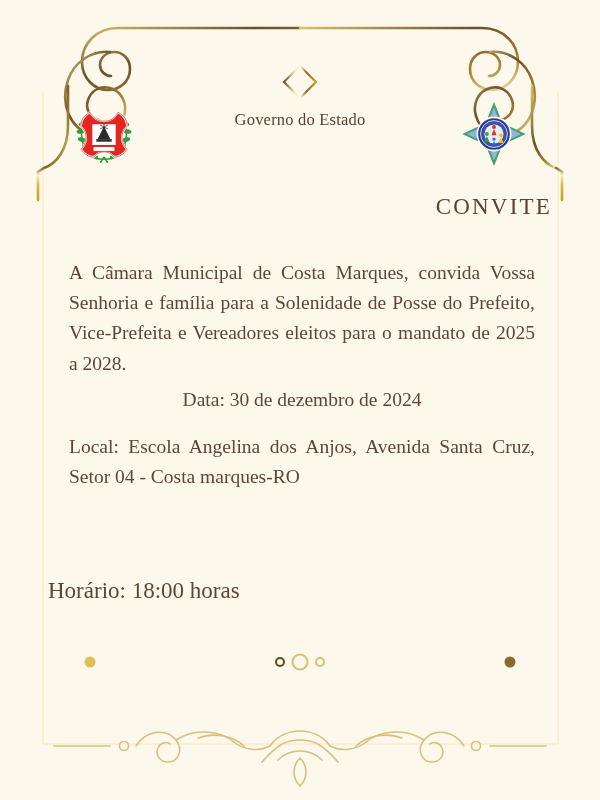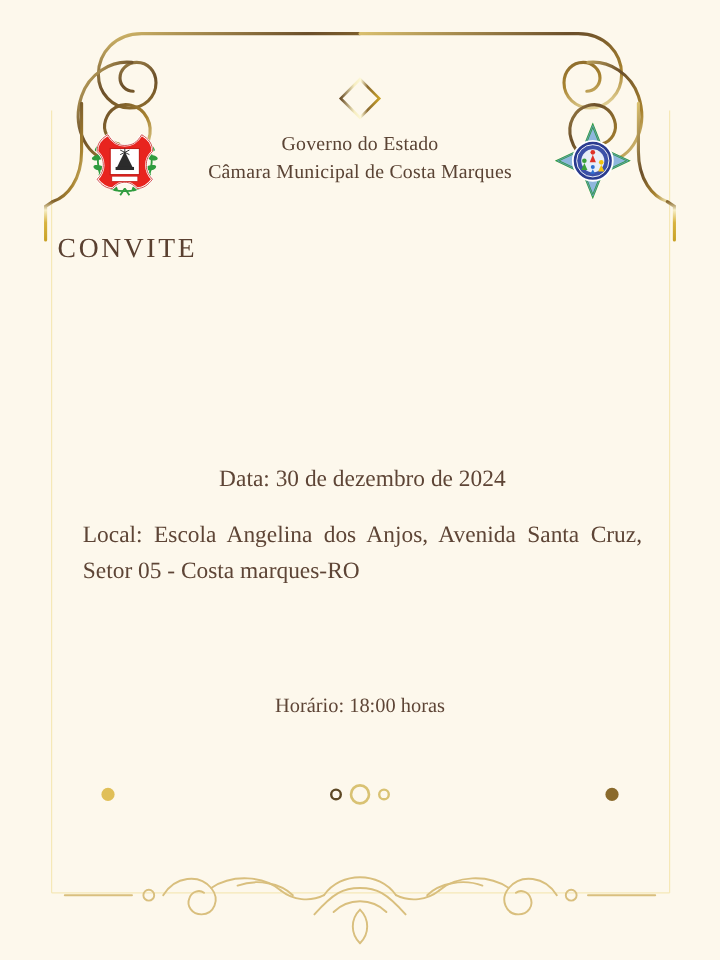--- a/index.html
+++ b/index.html
@@ -61,21 +61,21 @@
     line-height: 1.42;
     letter-spacing: .2px;
   }
   .org-line { display: block; white-space: nowrap; }
 
   .convite {
     position: absolute;
     left: 0;
     top: 194px;
     width: 504px;
-    text-align: left;
+    text-align: right;
     color: #5a4030;
     font-size: 23px;
     letter-spacing: 2.2px;
   }
 
   .body-block {
     position: absolute;
     left: 21px;
     top: 258px;
     width: 466px;
@@ -107,23 +107,22 @@
     line-height: 1.55;
     text-align: justify;
     text-justify: inter-word;
   }
 
   .line-time {
     position: absolute;
     left: 0;
     top: 578px;
     width: 504px;
-    text-align: center;
     color: #5e4536;
-    font-size: 17px;
+    font-size: 23px;
   }
 
   .divider-wrap {
     position: absolute;
     left: 0;
     top: 645px;
     width: 504px;
     height: 34px;
   }
   .flourish-wrap {
@@ -299,29 +298,29 @@
           <path d="M50,61 L53,67 L47,67 Z"></path>
         </g>
       </g>
     </svg>
   </div>
 
   <div class="content">
 
     <div class="org-block">
       <span class="org-line">Governo do Estado</span>
-      <span class="org-line">Câmara Municipal de Costa Marques</span>
     </div>
 
     <div class="convite">CONVITE</div>
 
+    <div class="body-block">A Câmara Municipal de Costa Marques, convida Vossa Senhoria e família para a Solenidade de Posse do Prefeito, Vice-Prefeita e Vereadores eleitos para o mandato de 2025 a 2028.</div>
 
     <div class="line-date">Data: 30 de dezembro de 2024</div>
 
-    <div class="line-local">Local: Escola Angelina dos Anjos, Avenida Santa Cruz, Setor 05 - Costa marques-RO</div>
+    <div class="line-local">Local: Escola Angelina dos Anjos, Avenida Santa Cruz, Setor 04 - Costa marques-RO</div>
 
     <div class="line-time">Horário: 18:00 horas</div>
 
     <div class="divider-wrap">
       <svg viewBox="0 0 504 34" width="504" height="34">
         <defs>
           <linearGradient id="dv" x1="0" y1="0" x2="1" y2="0">
             <stop offset="0%" stop-color="#e3c55f"></stop>
             <stop offset="20%" stop-color="#6b5326"></stop>
             <stop offset="44%" stop-color="#3f3118"></stop>

